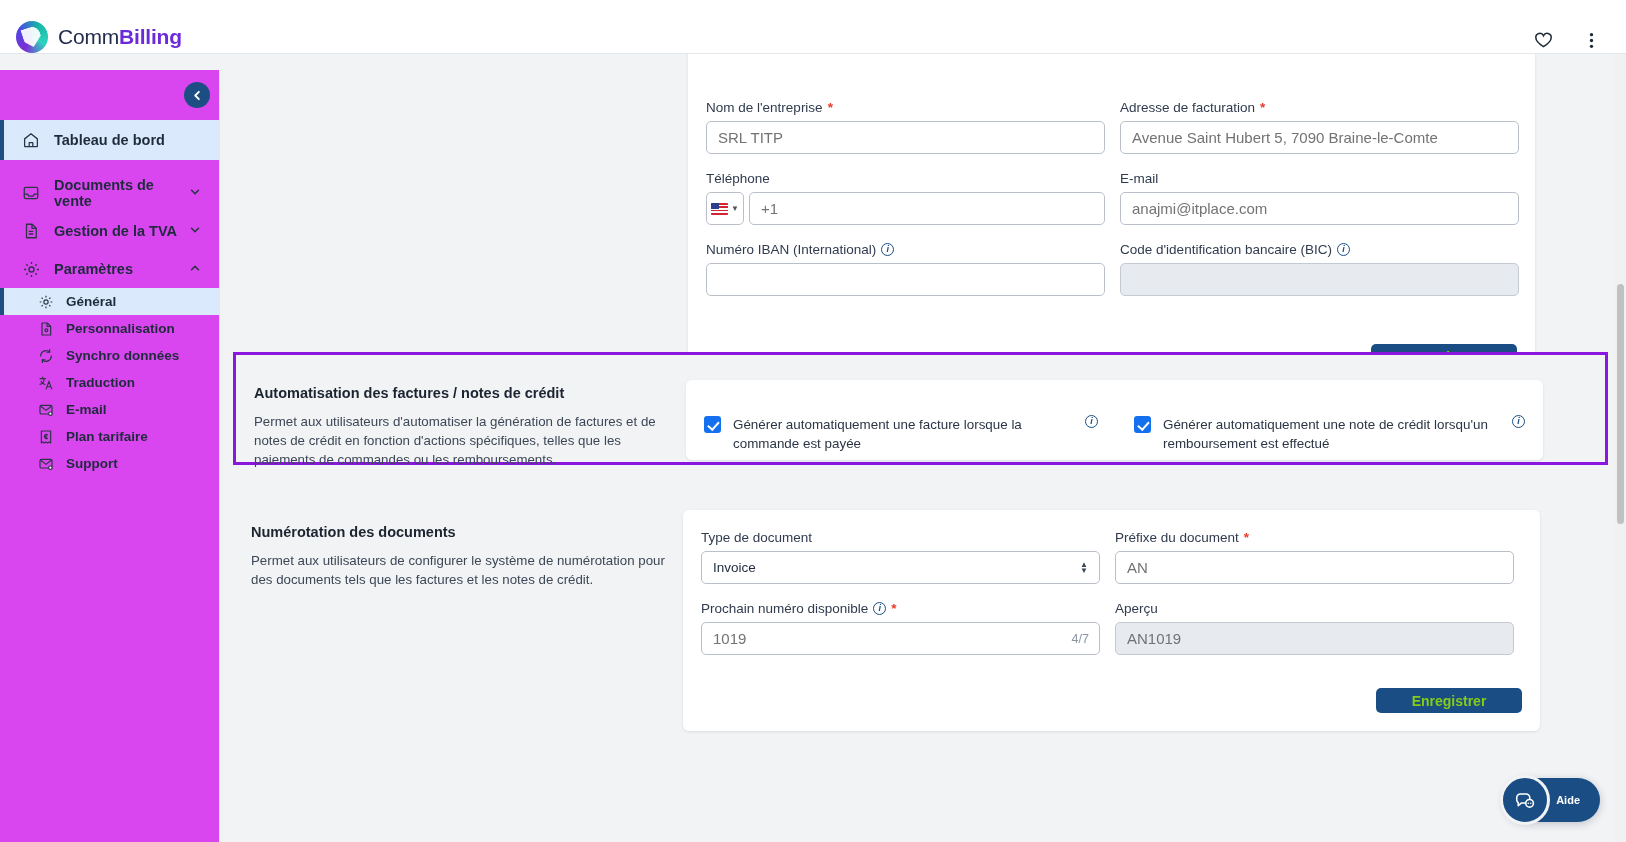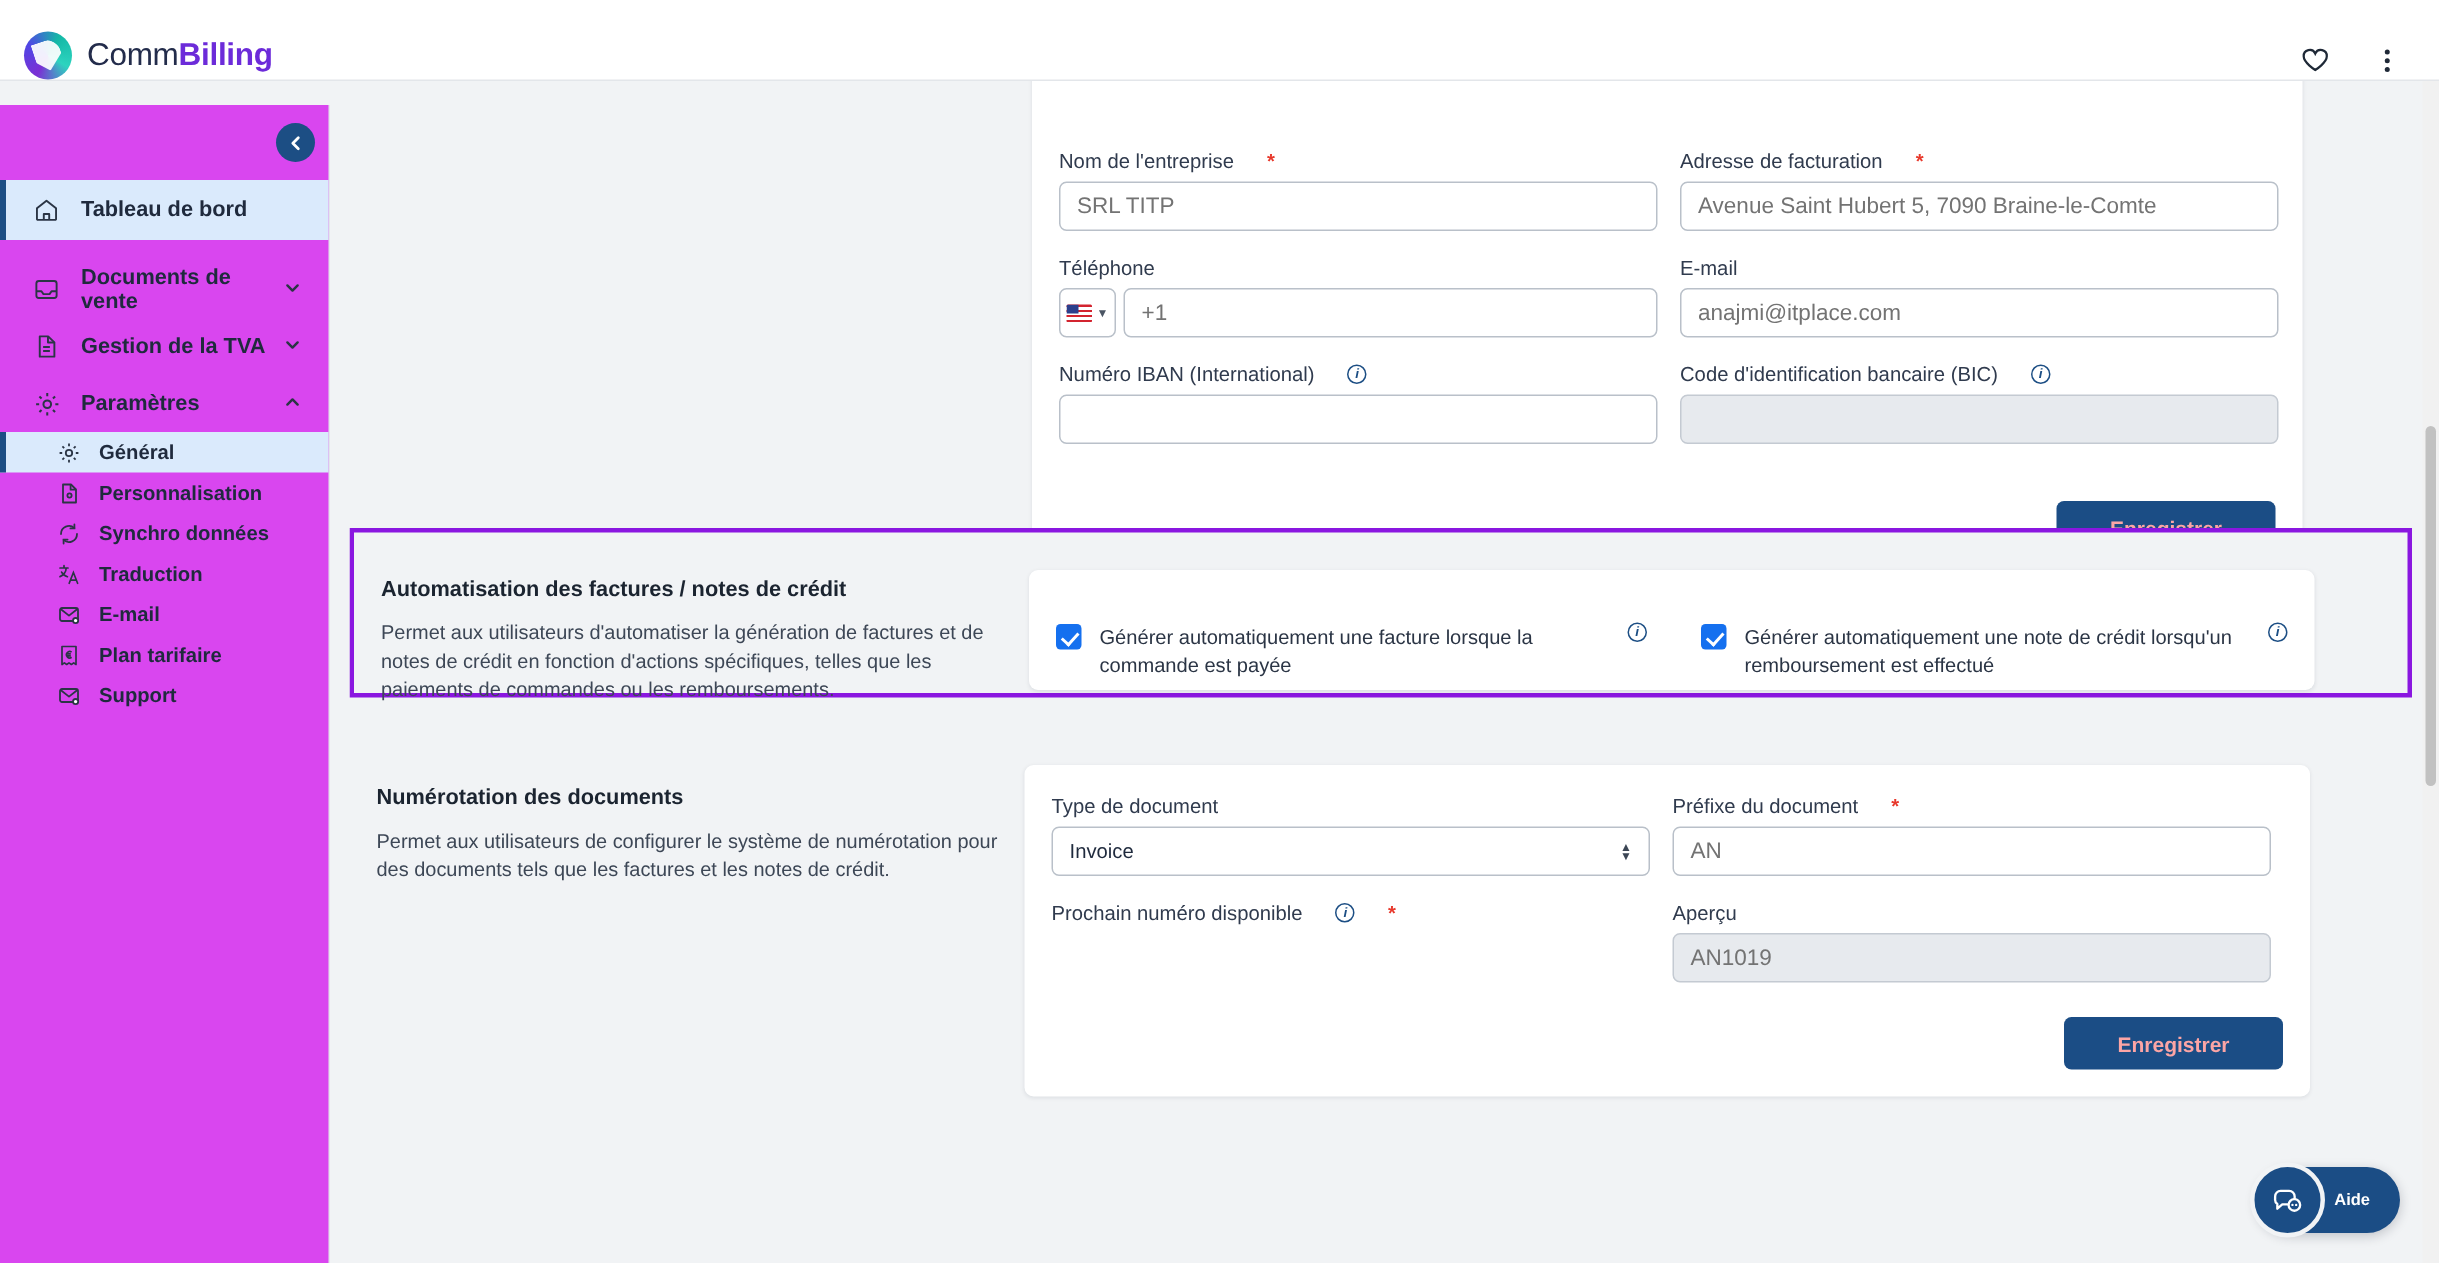--- a/index.html
+++ b/index.html
@@ -126,21 +126,21 @@
     left: 455px; top: -40px; width: 847px; height: 373px;
     padding: 0;
   }
   .form-grid {
     position: absolute; left: 18px; top: 86px;
     width: 813px;
     display: grid; grid-template-columns: 399px 399px; column-gap: 15px; row-gap: 17px;
   }
   .field-label {
     font-size: 13.5px; color: #303b4e; margin-bottom: 6px;
-    display: flex; align-items: center; gap: 22px;
+    display: flex; align-items: center; gap: 5px;
   }
   .req { color: #e8392c; font-weight: 700; }
   .info-i {
     display: inline-flex; align-items: center; justify-content: center;
     width: 13px; height: 13px; border-radius: 50%;
     border: 1.2px solid #1c4e84; color: #1c4e84;
     font-size: 9px; font-style: italic; font-weight: 700; line-height: 1;
     cursor: pointer;
   }
   .input {
@@ -178,22 +178,22 @@
     background: #fff; font-size: 13.5px; color: #1f2a3d;
     padding: 0 11px; display: flex; align-items: center;
     position: relative; cursor: pointer;
   }
   .select .stepper {
     position: absolute; right: 11px; top: 50%; transform: translateY(-50%);
     display: flex; flex-direction: column; line-height: 6px;
     font-size: 8px; color: #3c4655;
   }
   .btn-primary {
-    height: 35px; min-width: 146px;
-    background: #1b4d85; color: #fca5a5;
+    height: 25px; min-width: 146px;
+    background: #1b4d85; color: #84cc16;
     border: none; border-radius: 5px;
     font-size: 14px; font-weight: 700; cursor: pointer;
     font-family: "Liberation Sans", sans-serif;
     display: flex; align-items: center; justify-content: center;
   }
 
   
   .section-auto {
     position: absolute; left: 0px; top: 298px;
     width: 1375px; height: 113px;
@@ -536,20 +536,24 @@
             <span class="req">*</span>
           </div>
           <div class="input">AN</div>
         </div>
 
         <div>
           <div class="field-label">
             <span>Prochain numéro disponible</span>
             <span class="info-i">i</span>
             <span class="req">*</span>
+          </div>
+          <div class="input-wrap">
+            <div class="input">1019</div>
+            <span class="counter">4/7</span>
           </div>
         </div>
 
         <div>
           <div class="field-label">
             <span>Aperçu</span>
           </div>
           <div class="input disabled">AN1019</div>
         </div>
 

